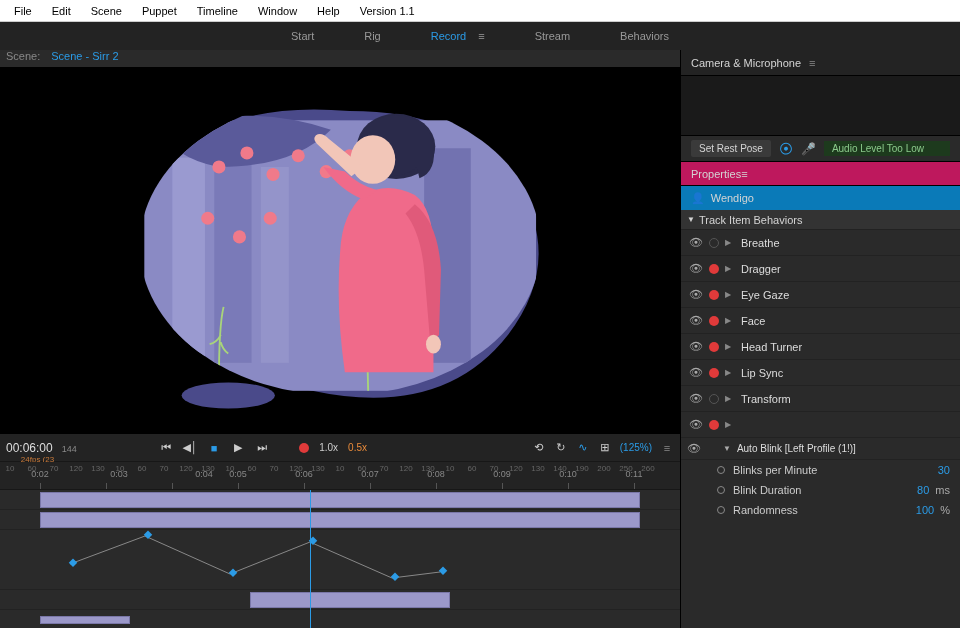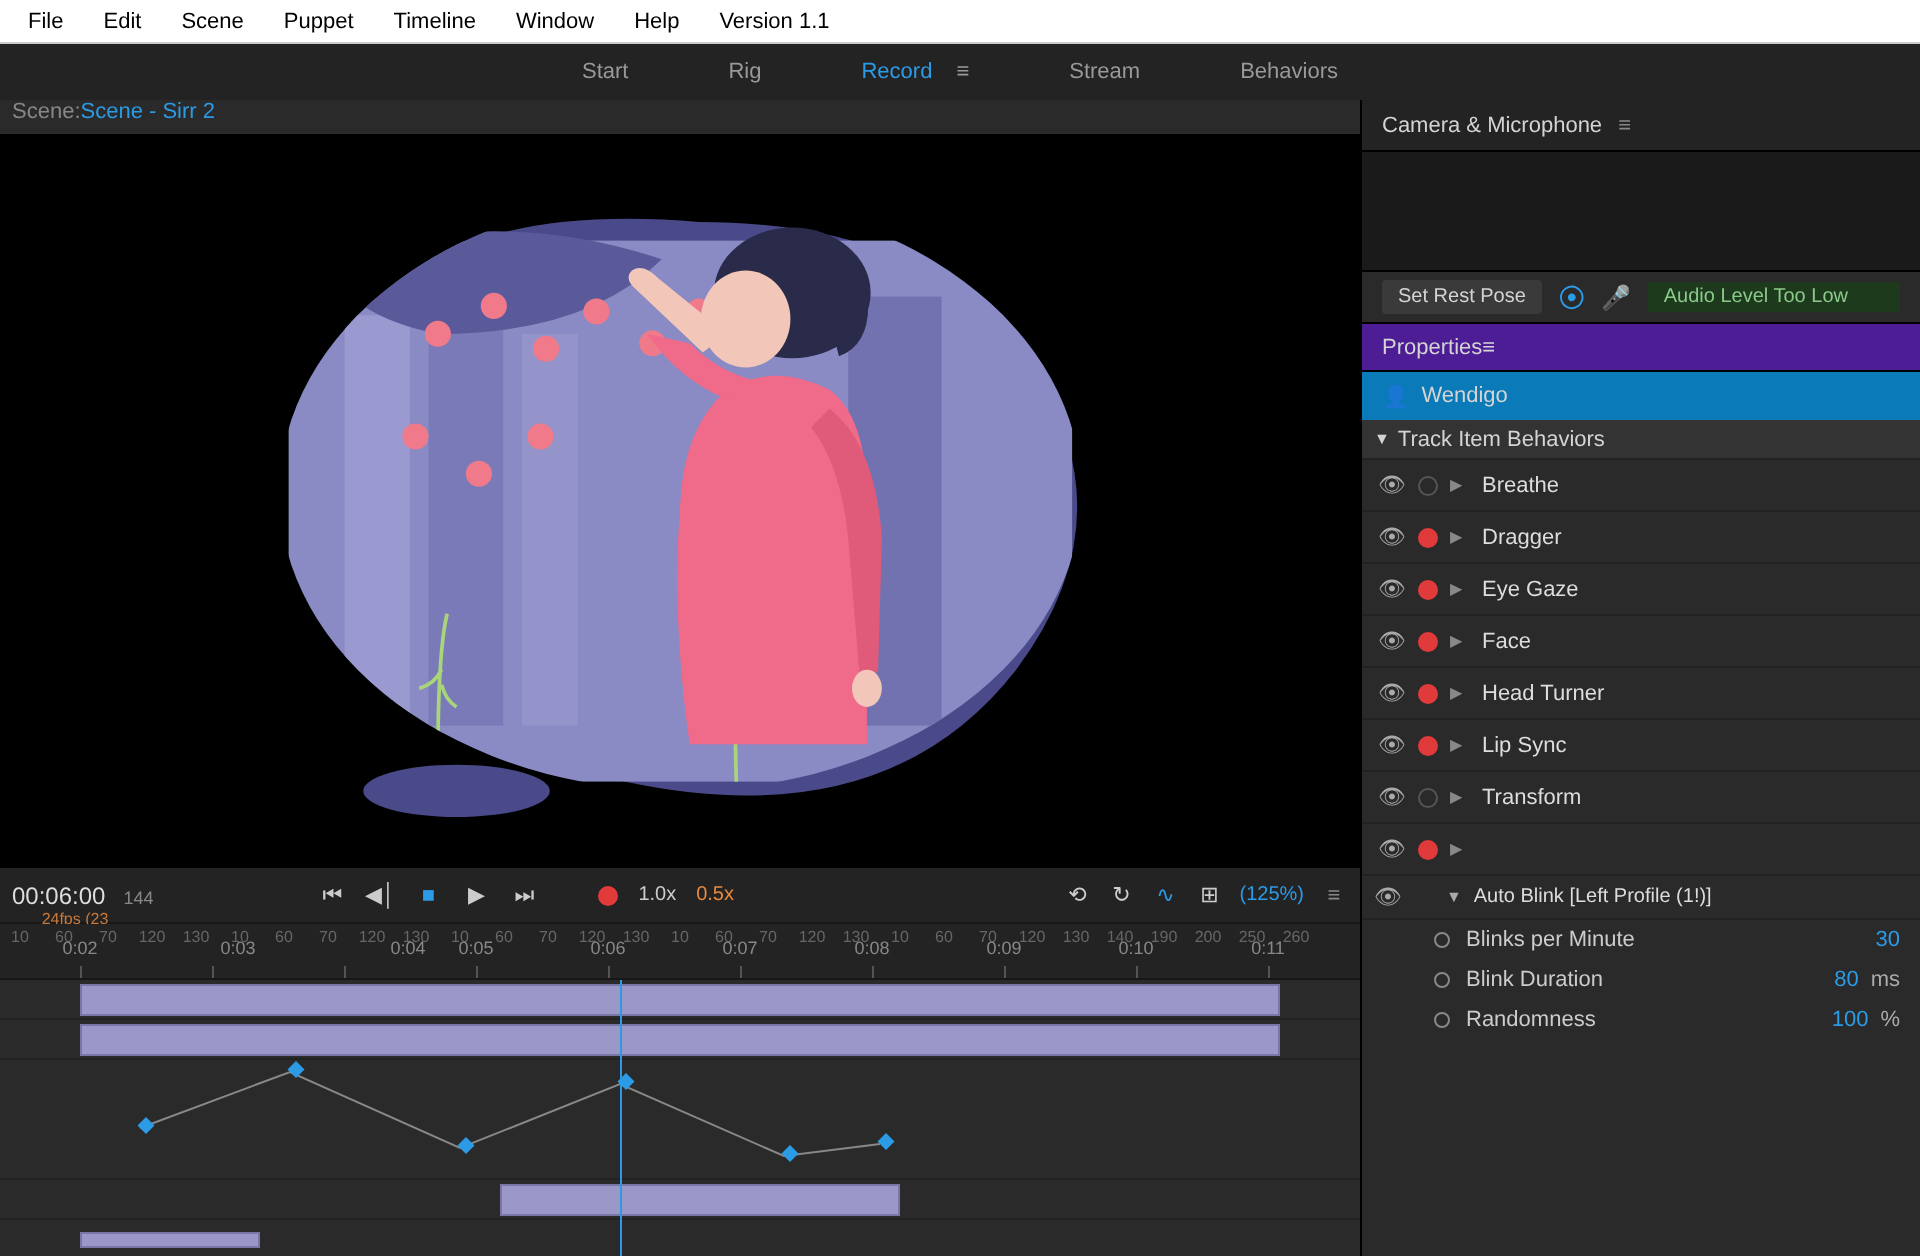--- a/index.html
+++ b/index.html
@@ -7,21 +7,21 @@
 .menubar{background:#fff;height:22px;display:flex;align-items:center;padding:0 6px;gap:4px;border-bottom:1px solid #ccc}
 .menubar .mi{color:#000;padding:2px 8px;cursor:pointer}
 .modes{background:#232323;height:28px;display:flex;align-items:center;justify-content:center;gap:50px}
 .modes .mode{color:#999;cursor:pointer}
 .modes .mode.active{color:#2b9be6}
 .modes .ham{color:#999;margin-left:-38px}
 .main{display:flex;flex:1;min-height:0}
 .left{flex:1;display:flex;flex-direction:column;min-width:0}
 .scenebar{background:#2a2a2a;height:18px;display:flex;align-items:flex-start;padding:0 6px;font-size:10px;border-bottom:1px solid #000}
 .scenebar .lbl{color:#888}
-.scenebar .val{color:#2b9be6;margin-left:0}
+.scenebar .val{color:#2b9be6;margin-left:11px}
 .viewport{background:#000;flex:1;display:flex;align-items:center;justify-content:center;position:relative;min-height:0}
 .timeline{background:#232323;height:195px;display:flex;flex-direction:column;border-top:1px solid #000}
 .tlhead{height:28px;display:flex;align-items:center;padding:0 6px;background:#232323;border-bottom:1px solid #171717}
 .tlhead .tc{font-size:12px;color:#ddd}
 .tlhead .fr{font-size:9px;color:#888;margin-left:6px}
 .tlhead .sub{font-size:8px;color:#c97a3a;margin-left:-56px;margin-top:14px;position:absolute}
 .tlhead .ctr{margin:0 auto;display:flex;align-items:center;gap:10px}
 .tlhead .btn{width:14px;height:14px;display:flex;align-items:center;justify-content:center;color:#ccc;cursor:pointer}
 .tlhead .rec{width:10px;height:10px;border-radius:50%;background:#e03a3a}
 .tlhead .rate{font-size:10px;color:#ccc}
@@ -41,21 +41,21 @@
 .curve{position:absolute;stroke:#888;fill:none;stroke-width:1}
 .right-panel{width:280px;background:#2a2a2a;display:flex;flex-direction:column;border-left:1px solid #000}
 .panel-head{background:#232323;height:26px;display:flex;align-items:center;padding:0 10px;border-bottom:1px solid #000}
 .panel-head .ham2{margin-left:8px;color:#888}
 .cammic{height:60px;background:#1a1a1a;border-bottom:1px solid #000}
 .rest{height:26px;background:#2a2a2a;display:flex;align-items:center;padding:0 10px;border-bottom:1px solid #000;gap:8px}
 .rest .btn2{background:#3a3a3a;padding:3px 8px;border-radius:2px;font-size:10px;cursor:pointer}
 .rest .cam{color:#2b9be6;font-size:14px}
 .rest .mic{color:#2b9be6;font-size:12px}
 .rest .aud{background:#1d3a1d;color:#8bc98b;padding:2px 8px;font-size:10px;flex:1}
-.prop-head{background:#4c1d95;height:24px;display:flex;align-items:center;padding:0 10px;border-bottom:1px solid #000}
+.prop-head{background:#be185d;height:24px;display:flex;align-items:center;padding:0 10px;border-bottom:1px solid #000}
 .prop-sel{background:#0a7ab8;height:24px;display:flex;align-items:center;padding:0 10px;gap:6px;color:#fff}
 .prop-sel .ic{font-size:11px}
 .section{background:#333;height:20px;display:flex;align-items:center;padding:0 6px;font-size:10px;border-bottom:1px solid #222}
 .section .tri{margin-right:4px;font-size:8px}
 .prow{height:26px;display:flex;align-items:center;padding:0 8px;border-bottom:1px solid #222;gap:6px}
 .prow .eye{width:14px;color:#aaa;cursor:pointer}
 .prow .dot{width:10px;height:10px;border-radius:50%;background:#e03a3a}
 .prow .dot.off{background:transparent;border:1px solid #555}
 .prow .arr{width:10px;color:#888;font-size:8px}
 .prow .name{flex:1;color:#ddd}

